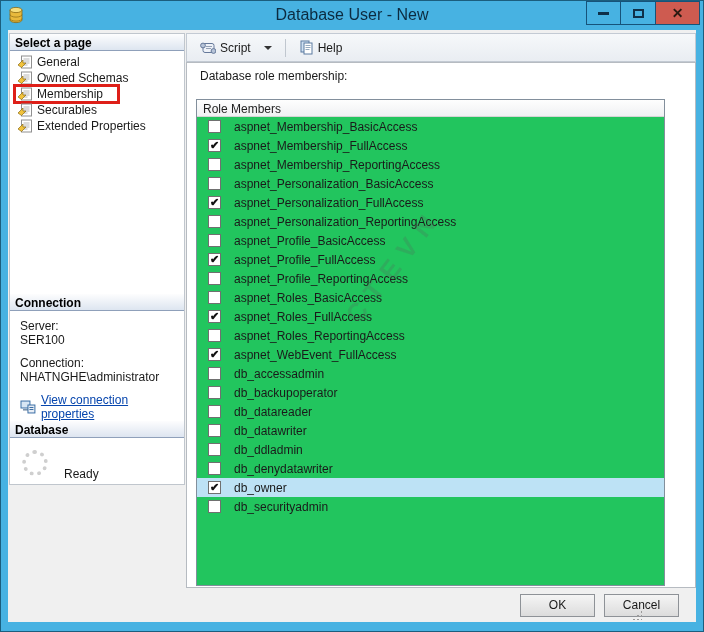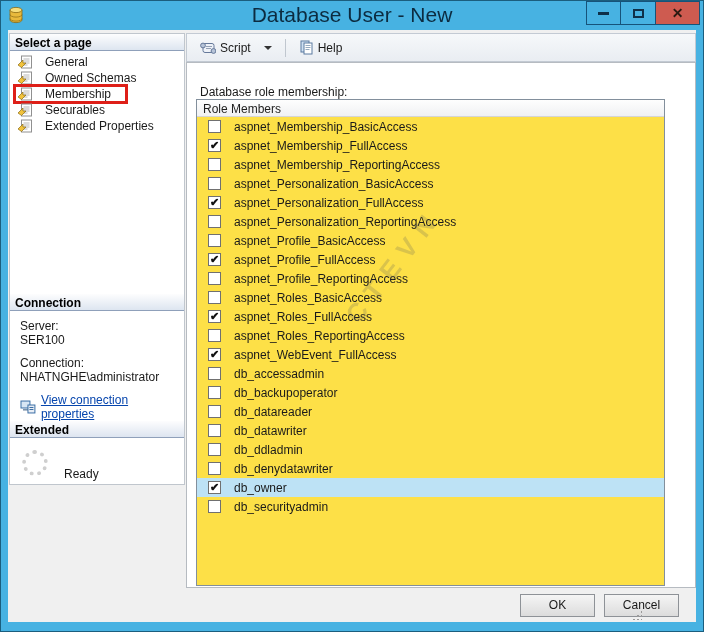--- a/index.html
+++ b/index.html
@@ -4,56 +4,56 @@
 <style>
   * { margin:0; padding:0; box-sizing:border-box; }
   html,body { width:704px; height:632px; overflow:hidden; }
   body { font-family:"Liberation Sans", sans-serif; font-size:12px; color:#1a1a1a; }
 
   .window { width:704px; height:632px; background:#47b2e2; position:relative; outline:1px solid #1b5e7e; outline-offset:-1px; }
 
   
   .titlebar { height:30px; display:flex; align-items:center; position:relative; }
   .title-icon { width:16px; height:18px; margin-left:8px; }
-  .title-text { position:absolute; left:0; right:0; text-align:center; font-size:21px; color:#0c2b40; }
+  .title-text { position:absolute; left:0; right:0; text-align:center; font-size:16px; color:#0c2b40; }
   .win-controls { position:absolute; right:4px; top:1px; display:flex; }
   .win-btn { width:35px; height:24px; border:1px solid #16537a; display:flex; align-items:center; justify-content:center; }
   .win-btn + .win-btn { border-left:none; }
   .min-glyph { width:11px; height:3px; background:#0f3049; }
   .max-glyph { width:11px; height:9px; border:2px solid #0f3049; }
   .close-btn { width:44px; background:#ce5b50; }
   .close-glyph { font-weight:bold; font-size:14px; color:#2b1a12; line-height:1; }
 
   
   .winbody { position:absolute; left:8px; top:30px; width:688px; height:592px; background:#f0f0f0; }
 
   
   .sidebar { position:absolute; left:1px; top:3px; width:176px; height:452px; background:#fff; border:1px solid #c0c6cd; display:flex; flex-direction:column; }
   .group-header { height:18px; background:linear-gradient(#fdfdfe,#dde5f0); border-bottom:1px solid #8fa0ba; font-weight:bold; padding:2px 0 0 5px; color:#000; }
   .pages { height:319px; padding-top:3px; }
   .side-item { display:flex; align-items:center; height:16px; padding-left:3px; cursor:default; }
-  .side-item .anno { display:flex; align-items:center; gap:12px; padding:0 14px 0 1px; border:3px solid transparent; margin:-2px 0; }
+  .side-item .anno { display:flex; align-items:center; gap:4px; padding:0 14px 0 1px; border:3px solid transparent; margin:-2px 0; }
   .anno.on { border-color:#de1f18; }
   .side-item svg { flex:none; }
   .conn-body { height:115px; padding:8px 0 0 10px; line-height:14px; }
   .conn-row { margin-bottom:9px; }
   .link-row { display:flex; align-items:center; gap:5px; margin-top:6px; }
   a.link { color:#0645ad; text-decoration:underline; }
   .prog-body { height:57px; display:flex; align-items:flex-start; gap:16px; padding:12px 0 0 12px; }
   .spinner { width:26px; height:26px; border:4px dotted #cfcfcf; border-radius:50%; }
 
   
   .toolbar { position:absolute; left:178px; top:3px; width:510px; height:29px; background:linear-gradient(#f6f8fa,#e9edf2); border:1px solid #c3cad3; display:flex; align-items:center; padding-left:8px; gap:5px; }
   .tool-btn { display:flex; align-items:flex-end; gap:4px; padding:2px 4px; }
   .dd-arrow { width:0; height:0; border-left:4px solid transparent; border-right:4px solid transparent; border-top:4px solid #333; margin:0 4px; }
   .tool-sep { width:1px; height:18px; background:#c0c7cf; margin:0 4px; }
 
   .content { position:absolute; left:178px; top:32px; width:510px; height:526px; background:#fff; border:1px solid #b6bbc1; }
-  .rolelabel { position:absolute; left:13px; top:22px; }
-  .rolelist { position:absolute; left:9px; top:36px; width:469px; height:487px; border:1px solid #828f9c; background:#fde047; overflow:hidden; }
+  .rolelabel { position:absolute; left:13px; top:6px; }
+  .rolelist { position:absolute; left:9px; top:36px; width:469px; height:487px; border:1px solid #828f9c; background:#22c55e; overflow:hidden; }
   .list-header { height:17px; background:linear-gradient(#fefefe,#f0f1f3); border-bottom:1px solid #d5d5d5; padding:2px 0 0 6px; color:#1e1e1e; }
   .row { display:flex; align-items:center; height:19px; padding-left:7px; position:relative; }
   .row.selected { background:#bde2f5; }
   .row .anno { display:flex; align-items:center; gap:13px; padding:0 9px 0 1px; border:3px solid transparent; margin:-2px 0; }
   .cb { width:13px; height:13px; background:#fff; border:1px solid #707070; flex:none; display:flex; align-items:center; justify-content:center; font-size:11px; font-weight:bold; color:#111; line-height:1; }
   .watermark { position:absolute; left:128px; top:150px; transform:rotate(-52deg); font-size:26px; letter-spacing:10px; color:rgba(90,90,90,0.22); font-weight:bold; pointer-events:none; }
 
   
   .footer { position:absolute; left:0; top:558px; width:636px; height:34px; }
   .btn { position:absolute; width:75px; height:23px; background:linear-gradient(#f5f5f5,#dcdcdc); border:1px solid #8e9297; text-align:center; line-height:21px; cursor:default; }
@@ -164,21 +164,21 @@
             <rect x="1" y="2" width="9" height="7" fill="#d8e6f4" stroke="#3a6ea5"></rect>
             <rect x="3" y="10" width="5" height="1.6" fill="#7d93ab"></rect>
             <rect x="8" y="6" width="7" height="8" fill="#e9eef5" stroke="#3a6ea5"></rect>
             <rect x="9.5" y="8" width="4" height="1" fill="#3a6ea5"></rect>
             <rect x="9.5" y="10" width="4" height="1" fill="#3a6ea5"></rect>
           </svg>
           <a class="link" href="#">View connection properties</a>
         </div>
       </div>
 
-      <div class="group-header">Extended</div>
+      <div class="group-header">Database</div>
       <div class="prog-body">
         <div class="spinner"></div>
         <div style="margin-top:17px;">Ready</div>
       </div>
     </div>
 
     <div class="toolbar">
       <div class="tool-btn">
         <svg width="17" height="14" viewBox="0 0 17 14">
           <rect x="4" y="2.5" width="11" height="9" rx="2" fill="#eef2f8" stroke="#66799a"></rect>

